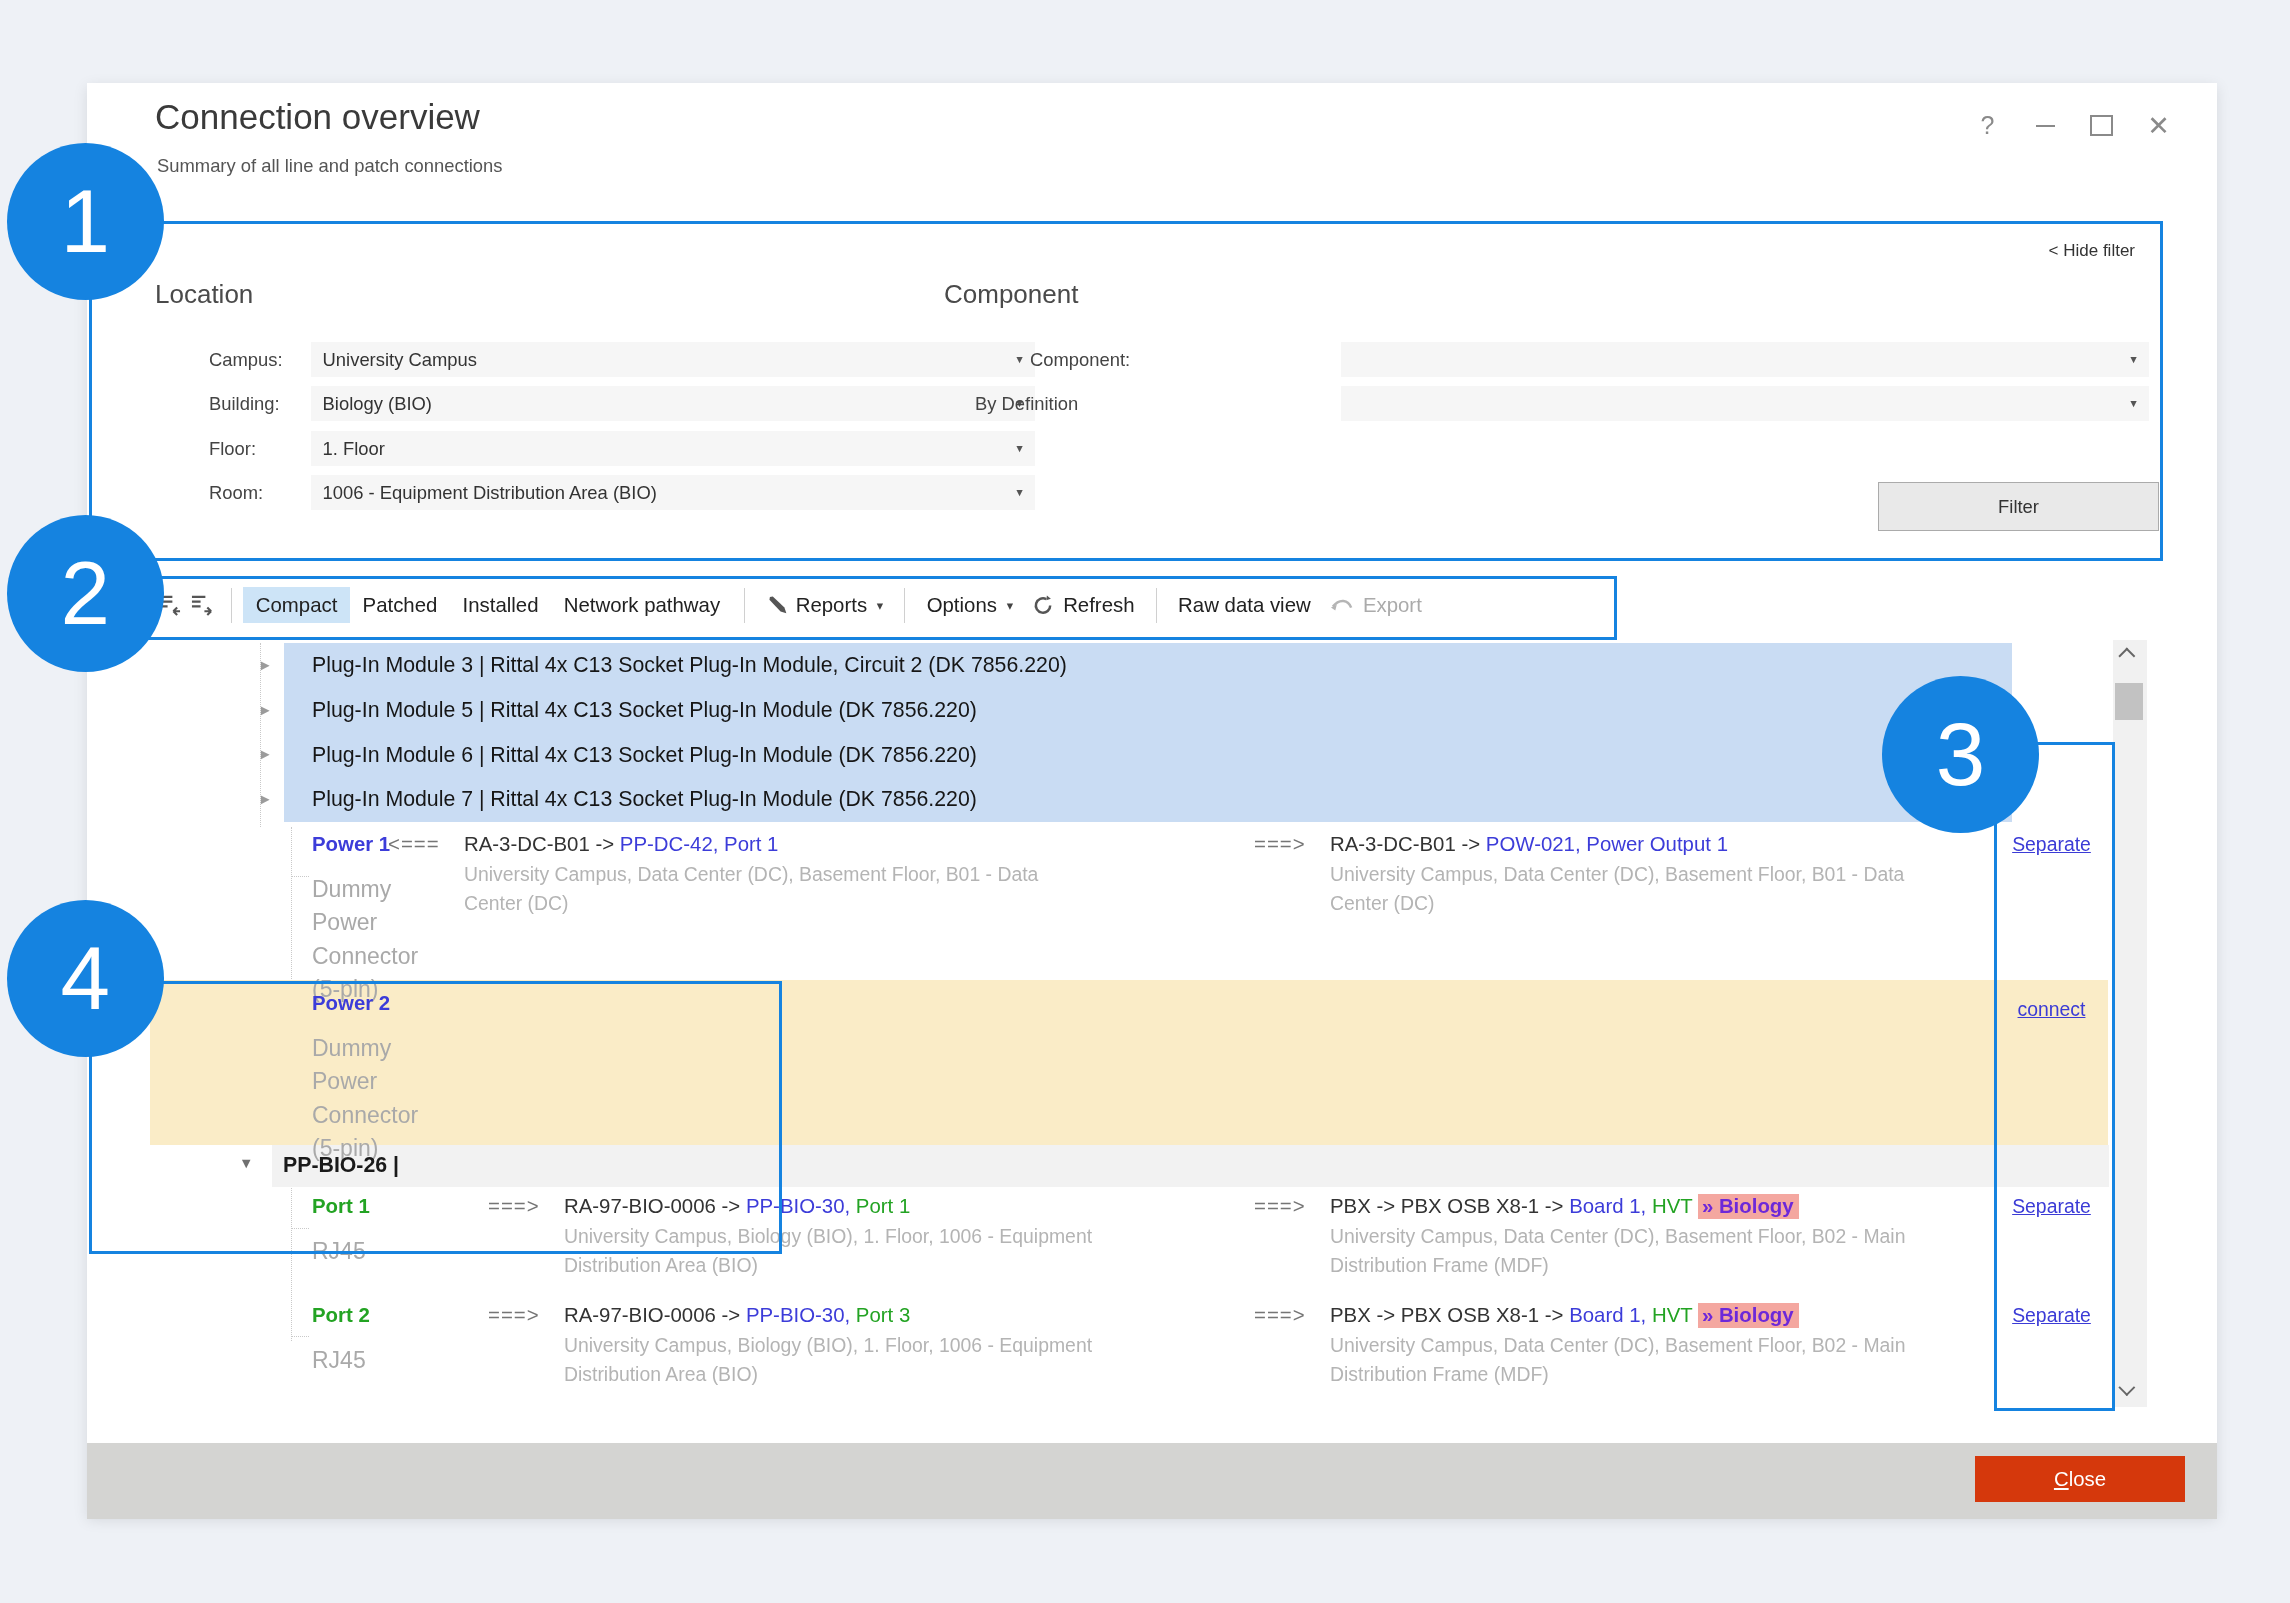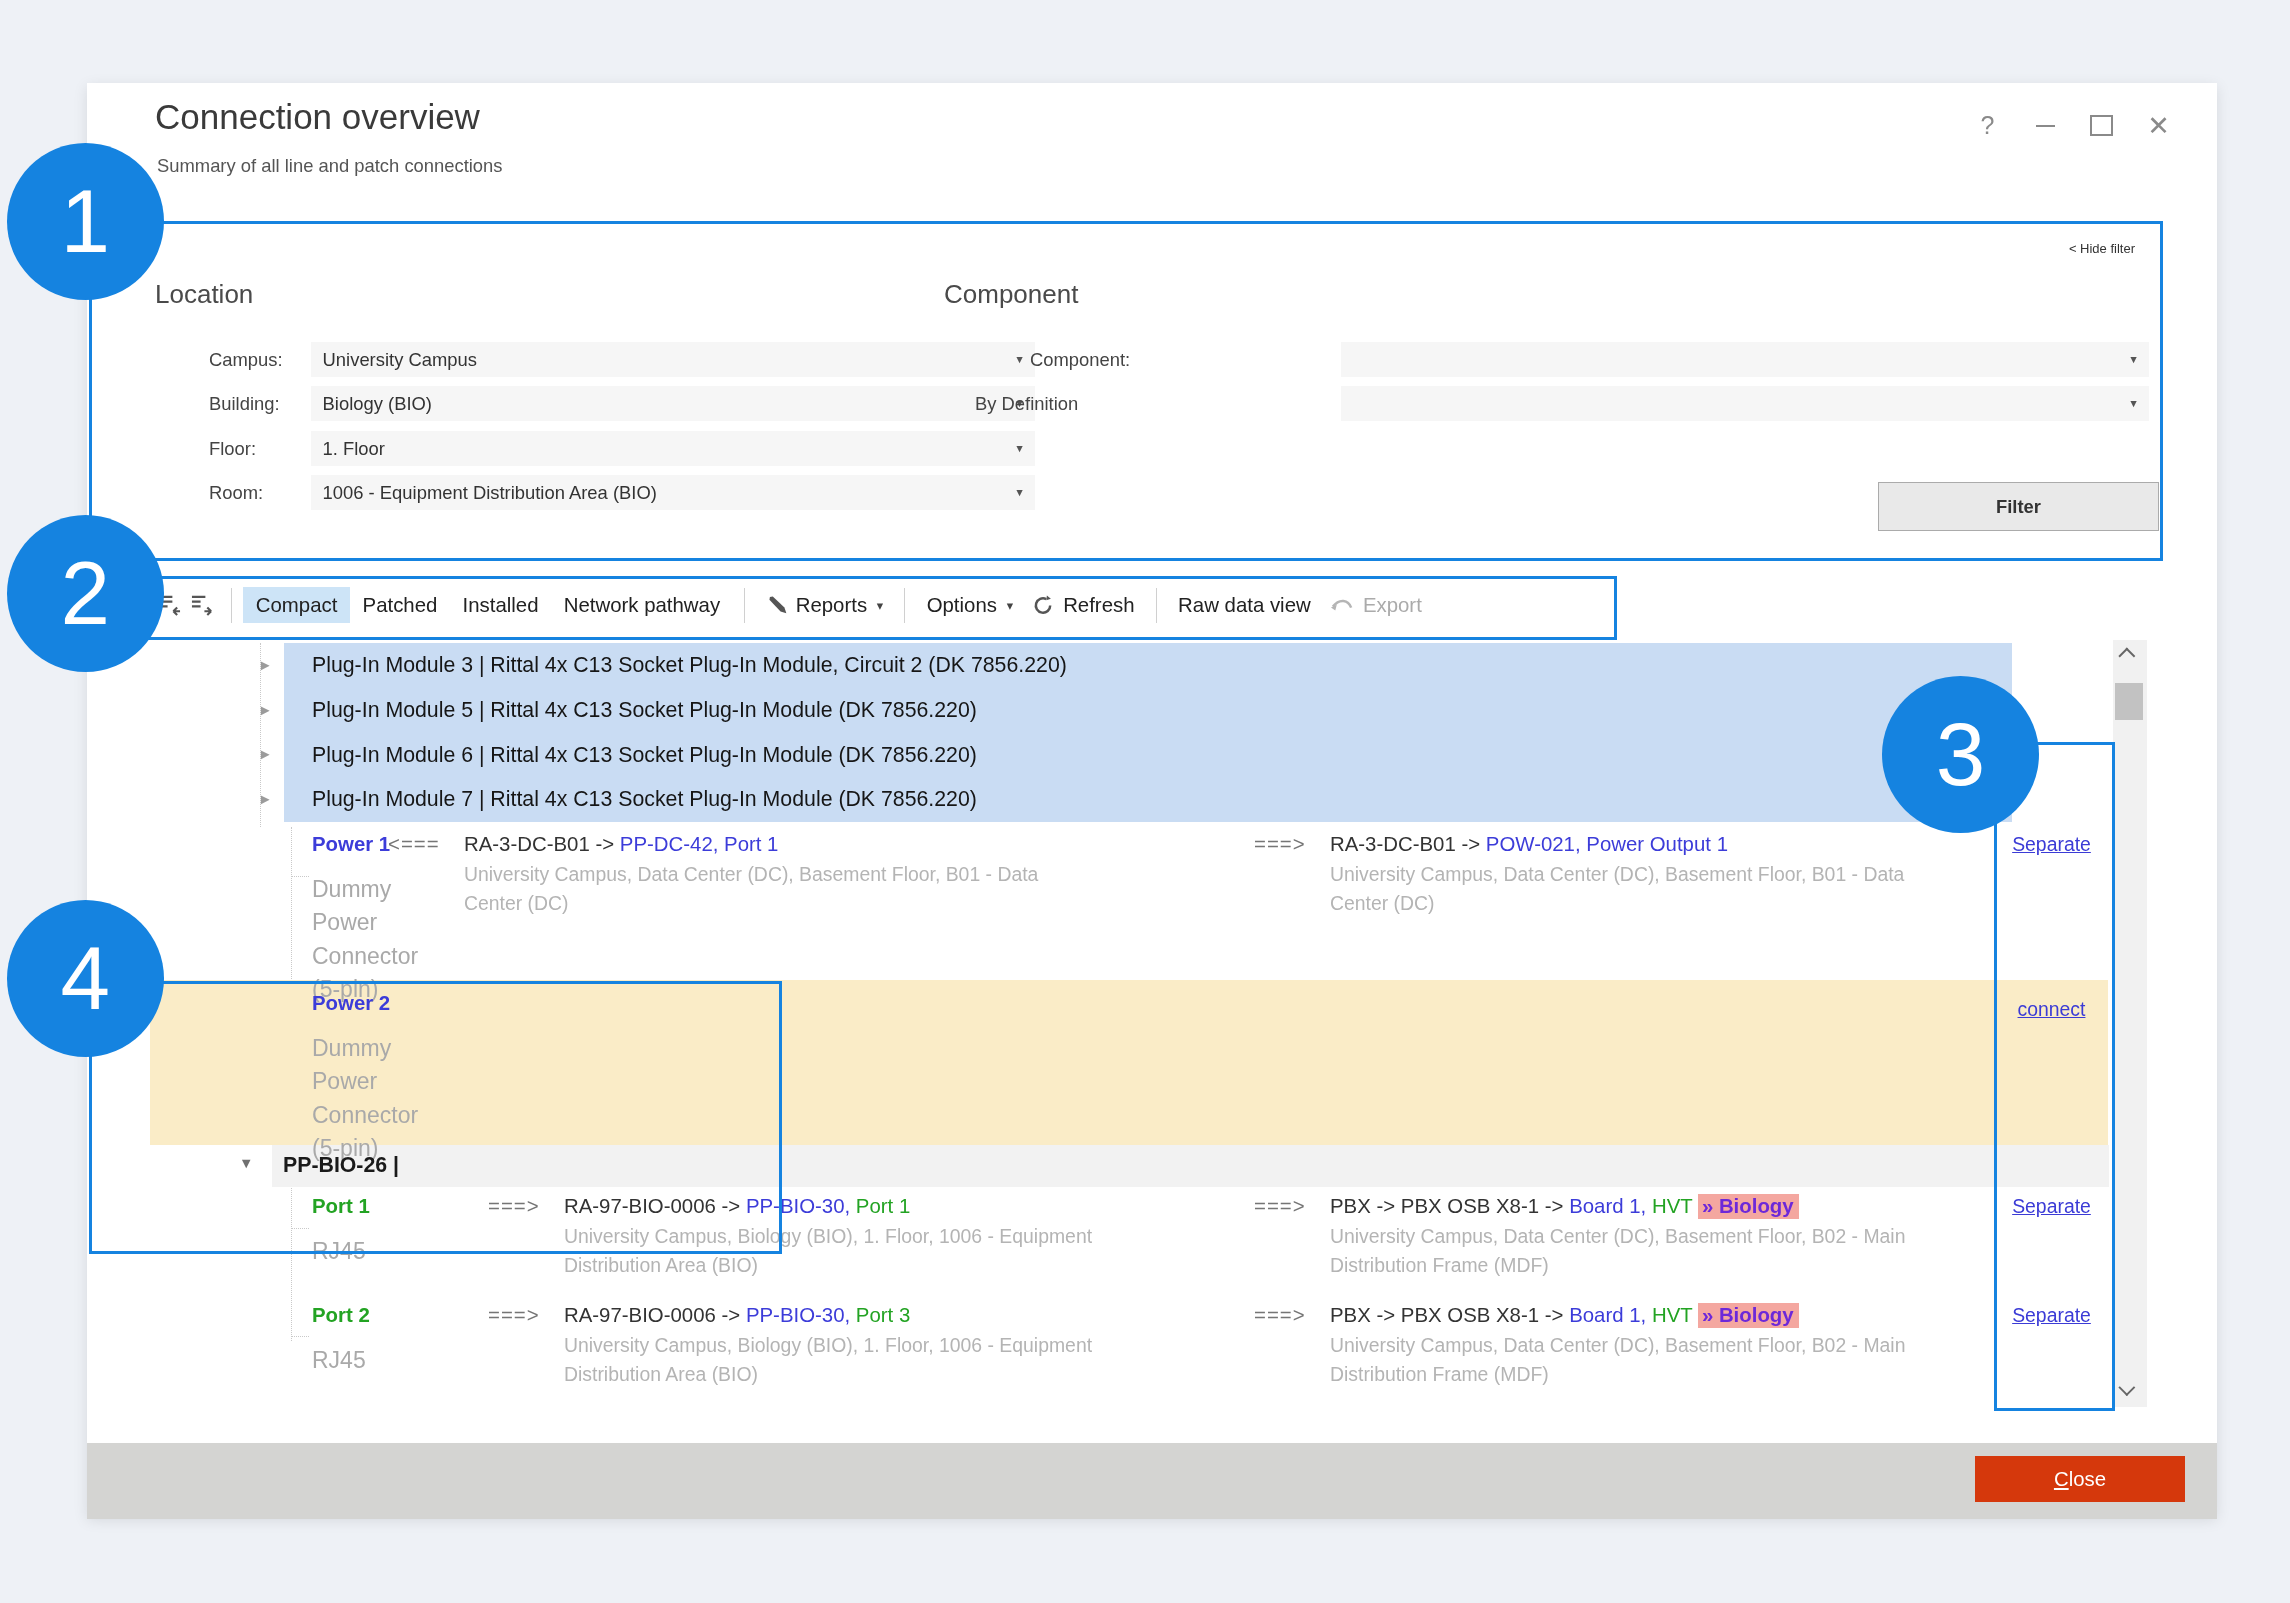--- a/index.html
+++ b/index.html
@@ -31,31 +31,31 @@
   .box4{left:89px;top:981px;width:687px;height:267px;}
   .anno-circle{width:157px;height:157px;border-radius:50%;background:#1583e0;z-index:60;
                display:flex;align-items:center;justify-content:center;color:#fff;
                font-size:89px;font-weight:300;pointer-events:none;}
   .circ1{left:6.8px;top:143px;}
   .circ2{left:6.8px;top:515px;}
   .circ3{left:1882px;top:676px;}
   .circ4{left:6.8px;top:900px;}
 
   
-  .hide-filter{left:1941px;top:241px;width:194px;font-size:13px;color:#333;text-align:right;cursor:pointer;}
+  .hide-filter{left:1941px;top:241px;width:194px;font-size:17px;color:#333;text-align:right;cursor:pointer;}
   .sec-head{font-size:26px;color:#4a4a4a;}
   .loc-head{left:155px;top:279px;}
   .comp-head{left:944px;top:279px;}
   .f-label{font-size:18.4px;color:#444;height:35px;display:flex;align-items:center;}
   .f-field{height:35px;background:#f6f6f6;display:flex;align-items:center;
            padding:0 33px 0 11.6px;font-size:18.4px;color:#333;position:absolute;cursor:pointer;}
   .f-field .dd{position:absolute;right:9.7px;top:10.7px;font-size:10.7px;color:#555;}
   .filter-btn{left:1878px;top:482px;width:279px;height:47px;background:#e9e9e9;
               border:1px solid #ababab;display:flex;align-items:center;justify-content:center;
-              font-size:18.4px;color:#333;cursor:pointer;font-weight:bold;}
+              font-size:18.4px;color:#333;cursor:pointer;}
 
   
   .toolbar{left:153px;top:580px;height:50px;display:flex;align-items:center;font-size:20.4px;color:#222;}
   .tb-sep{width:1px;height:35px;background:#d0d0d0;margin:0 11.6px;}
   .tb-icon{display:flex;align-items:center;justify-content:center;width:33px;height:33px;cursor:pointer;}
   .tab{padding:6.8px 12.6px;cursor:pointer;white-space:nowrap;}
   .tab.active{background:#cde4f7;}
   .tb-btn{display:flex;align-items:center;gap:7.8px;padding:0 9.7px;cursor:pointer;white-space:nowrap;}
   .caret{font-size:12.6px;color:#444;margin-left:1.9px;}
   .disabled-text{color:#ababab;}

